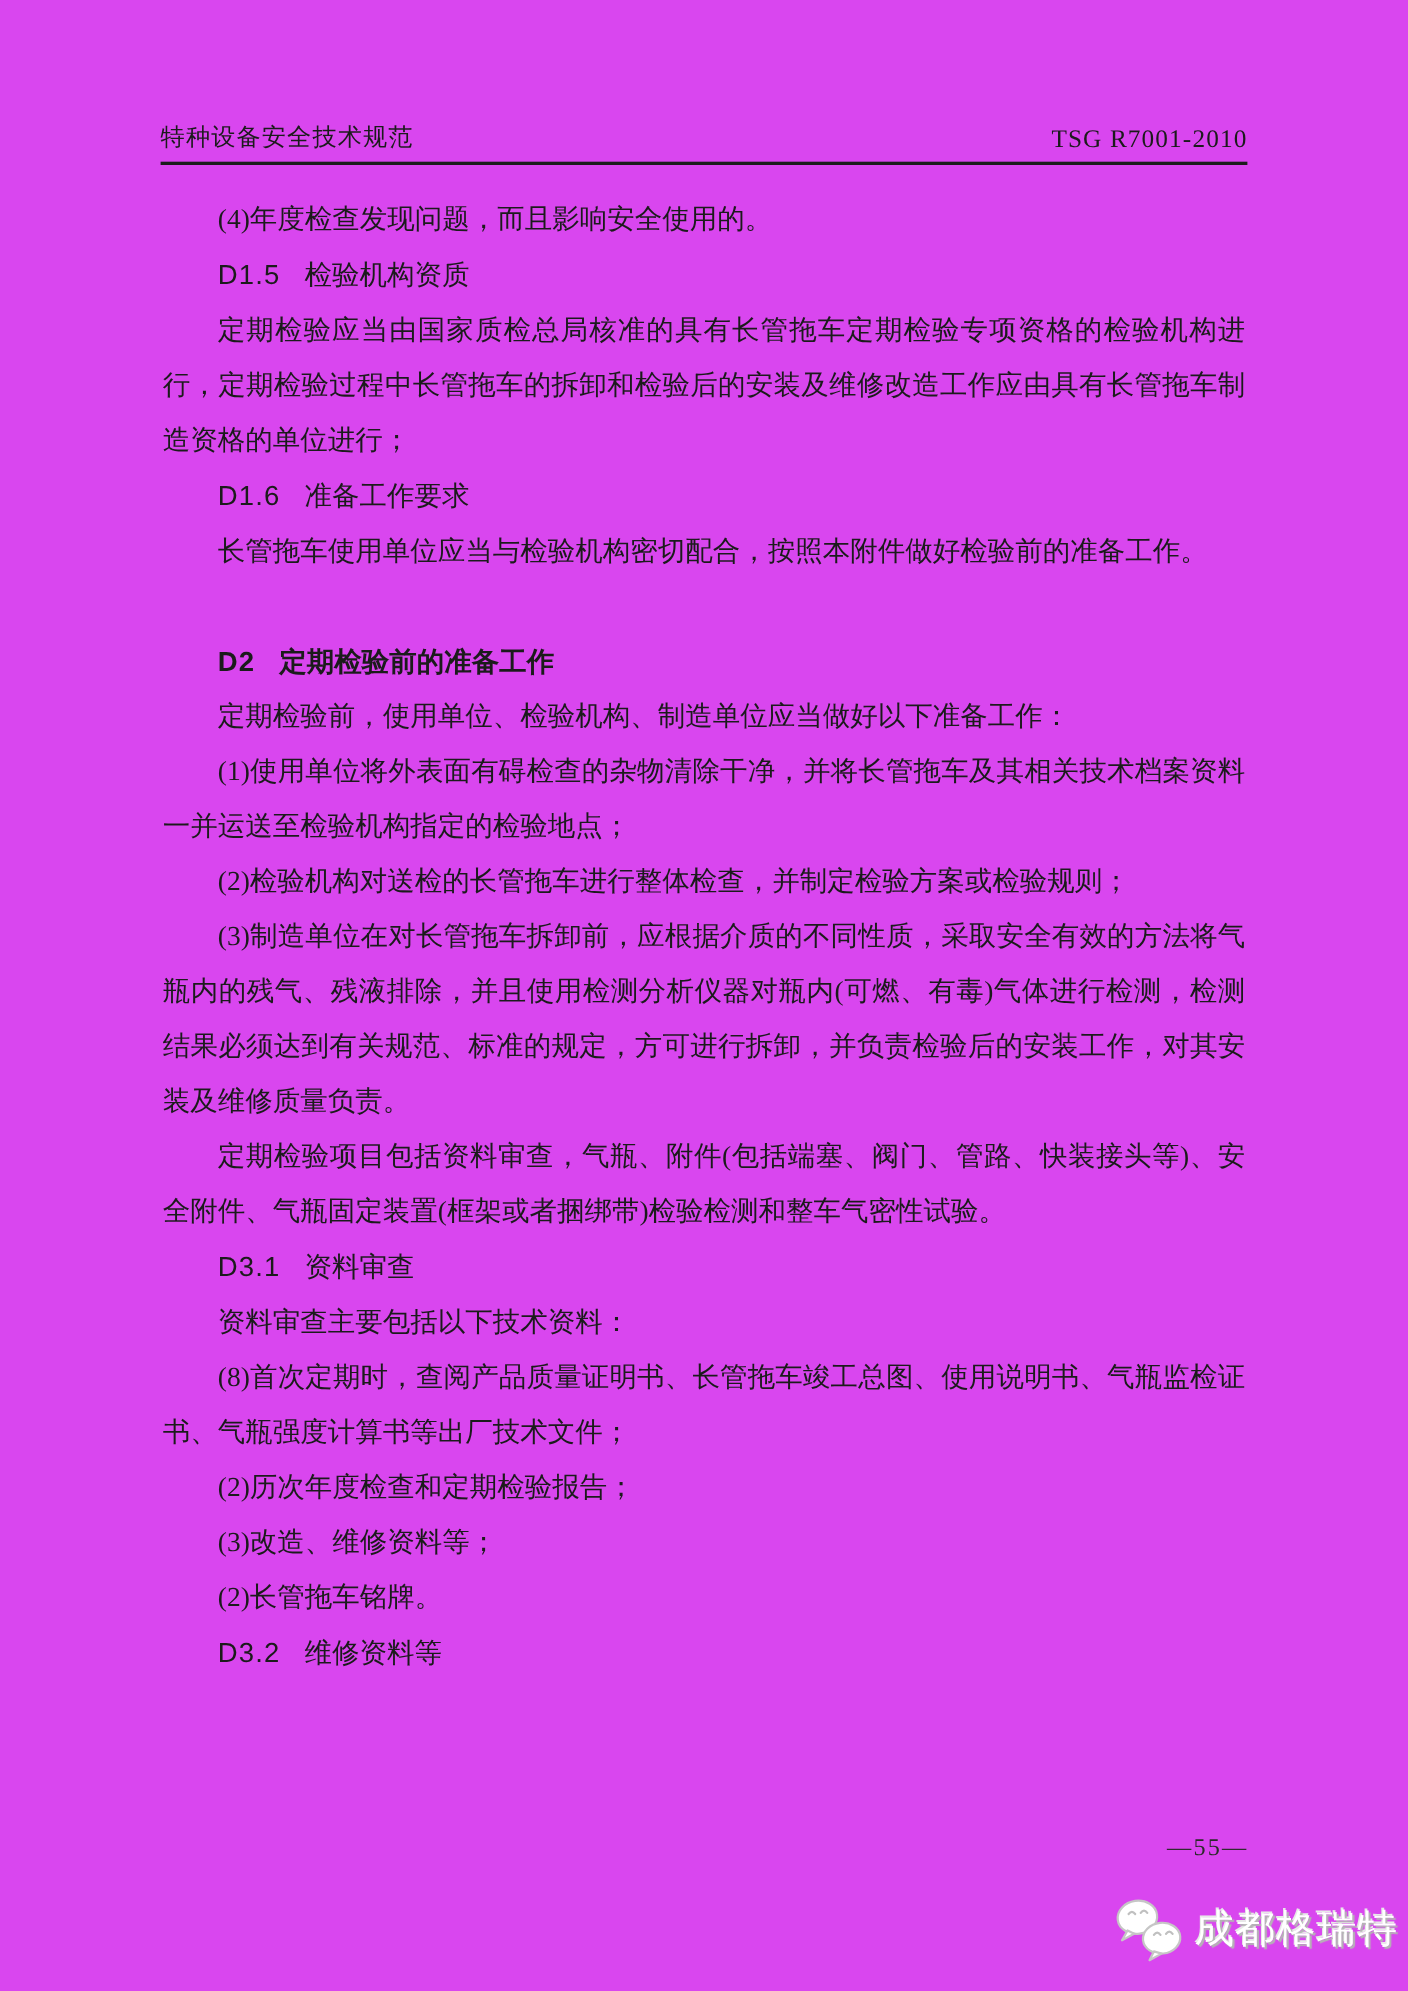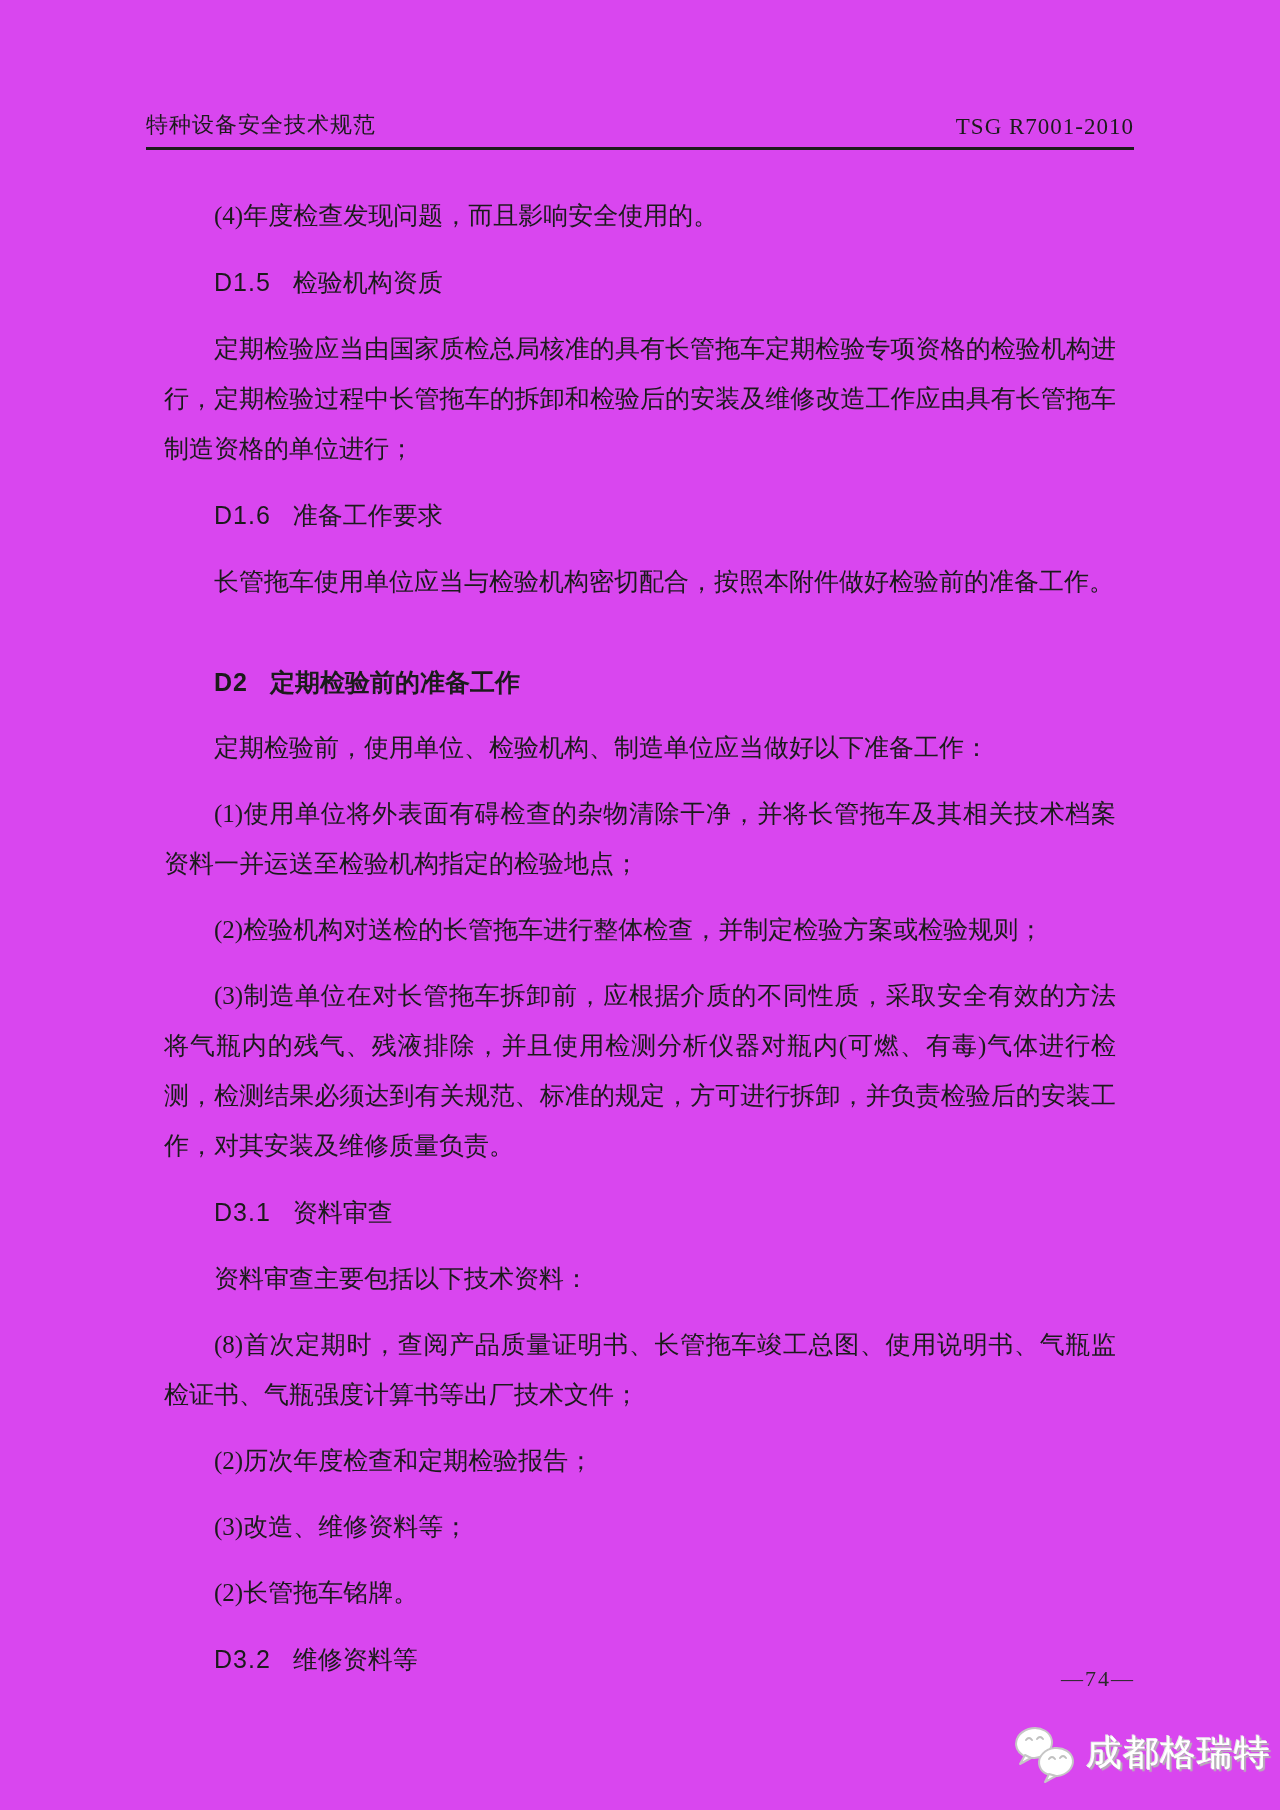--- a/index.html
+++ b/index.html
@@ -35,21 +35,21 @@
     position: absolute;
     top: 175px;
     left: 148px;
     width: 984px;
     font-size: 25px;
     line-height: 50px;
     text-align: justify;
     text-justify: inter-ideograph;
   }
   .doc-content p {
-    margin: 16px;
+    margin: 0;
     text-indent: 50px;
   }
   .doc-content p.heading1 {
     margin-top: 50px;
     font-family: "Liberation Sans", "DejaVu Sans", sans-serif;
     font-weight: bold;
     text-align: left;
   }
   .doc-content p.heading2 {
     text-align: left;
@@ -101,30 +101,31 @@
       <p class="para">(4)年度检查发现问题，而且影响安全使用的。</p>
       <p class="heading2"><span class="sec-code">D1.5</span><span class="sec-title">检验机构资质</span></p>
       <p class="para">定期检验应当由国家质检总局核准的具有长管拖车定期检验专项资格的检验机构进行，定期检验过程中长管拖车的拆卸和检验后的安装及维修改造工作应由具有长管拖车制造资格的单位进行；</p>
       <p class="heading2"><span class="sec-code">D1.6</span><span class="sec-title">准备工作要求</span></p>
       <p class="para">长管拖车使用单位应当与检验机构密切配合，按照本附件做好检验前的准备工作。</p>
       <p class="heading1"><span class="sec-code">D2</span><span class="sec-title">定期检验前的准备工作</span></p>
       <p class="para">定期检验前，使用单位、检验机构、制造单位应当做好以下准备工作：</p>
       <p class="para">(1)使用单位将外表面有碍检查的杂物清除干净，并将长管拖车及其相关技术档案资料一并运送至检验机构指定的检验地点；</p>
       <p class="para">(2)检验机构对送检的长管拖车进行整体检查，并制定检验方案或检验规则；</p>
       <p class="para">(3)制造单位在对长管拖车拆卸前，应根据介质的不同性质，采取安全有效的方法将气瓶内的残气、残液排除，并且使用检测分析仪器对瓶内(可燃、有毒)气体进行检测，检测结果必须达到有关规范、标准的规定，方可进行拆卸，并负责检验后的安装工作，对其安装及维修质量负责。</p>
+      <p class="para">定期检验项目包括资料审查，气瓶、附件(包括端塞、阀门、管路、快装接头等)、安全附件、气瓶固定装置(框架或者捆绑带)检验检测和整车气密性试验。</p>
       <p class="heading2"><span class="sec-code">D3.1</span><span class="sec-title">资料审查</span></p>
       <p class="para">资料审查主要包括以下技术资料：</p>
       <p class="para">(8)首次定期时，查阅产品质量证明书、长管拖车竣工总图、使用说明书、气瓶监检证书、气瓶强度计算书等出厂技术文件；</p>
       <p class="para">(2)历次年度检查和定期检验报告；</p>
       <p class="para">(3)改造、维修资料等；</p>
       <p class="para">(2)长管拖车铭牌。</p>
       <p class="heading2"><span class="sec-code">D3.2</span><span class="sec-title">维修资料等</span></p>
     </main>
 
-  <div class="page-number">—74—</div>
+  <div class="page-number">—55—</div>
 
   <div class="watermark">
     <svg class="wechat-icon" width="66" height="62" viewBox="0 0 66 62" aria-hidden="true">
       <g fill="#ffffff" stroke="#c6c6c6" stroke-width="2">
         <ellipse cx="22" cy="21" rx="18" ry="15" transform="rotate(-8 22 21)"></ellipse>
         <path d="M13 33 L8 42 L19 36 Z" stroke-linejoin="round"></path>
         <ellipse cx="44" cy="40" rx="17" ry="14" transform="rotate(-6 44 40)"></ellipse>
         <path d="M37 52 L33 60 L44 54 Z" stroke-linejoin="round"></path>
       </g>
       <g fill="none" stroke="#c0c0c0" stroke-width="2" stroke-linecap="round">

